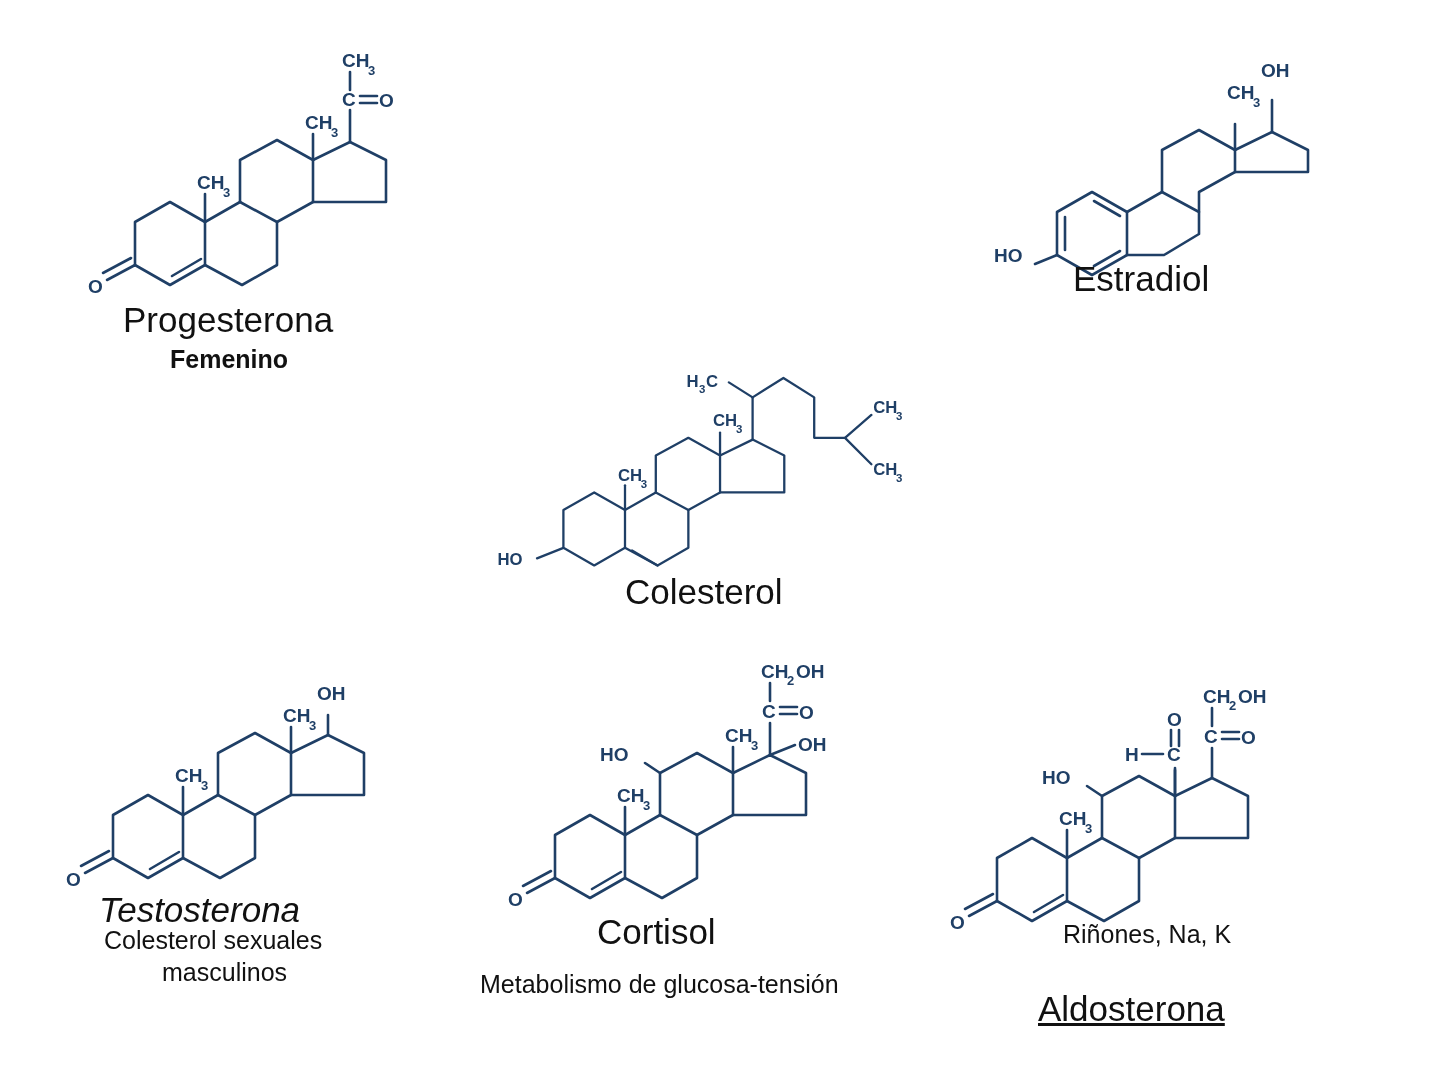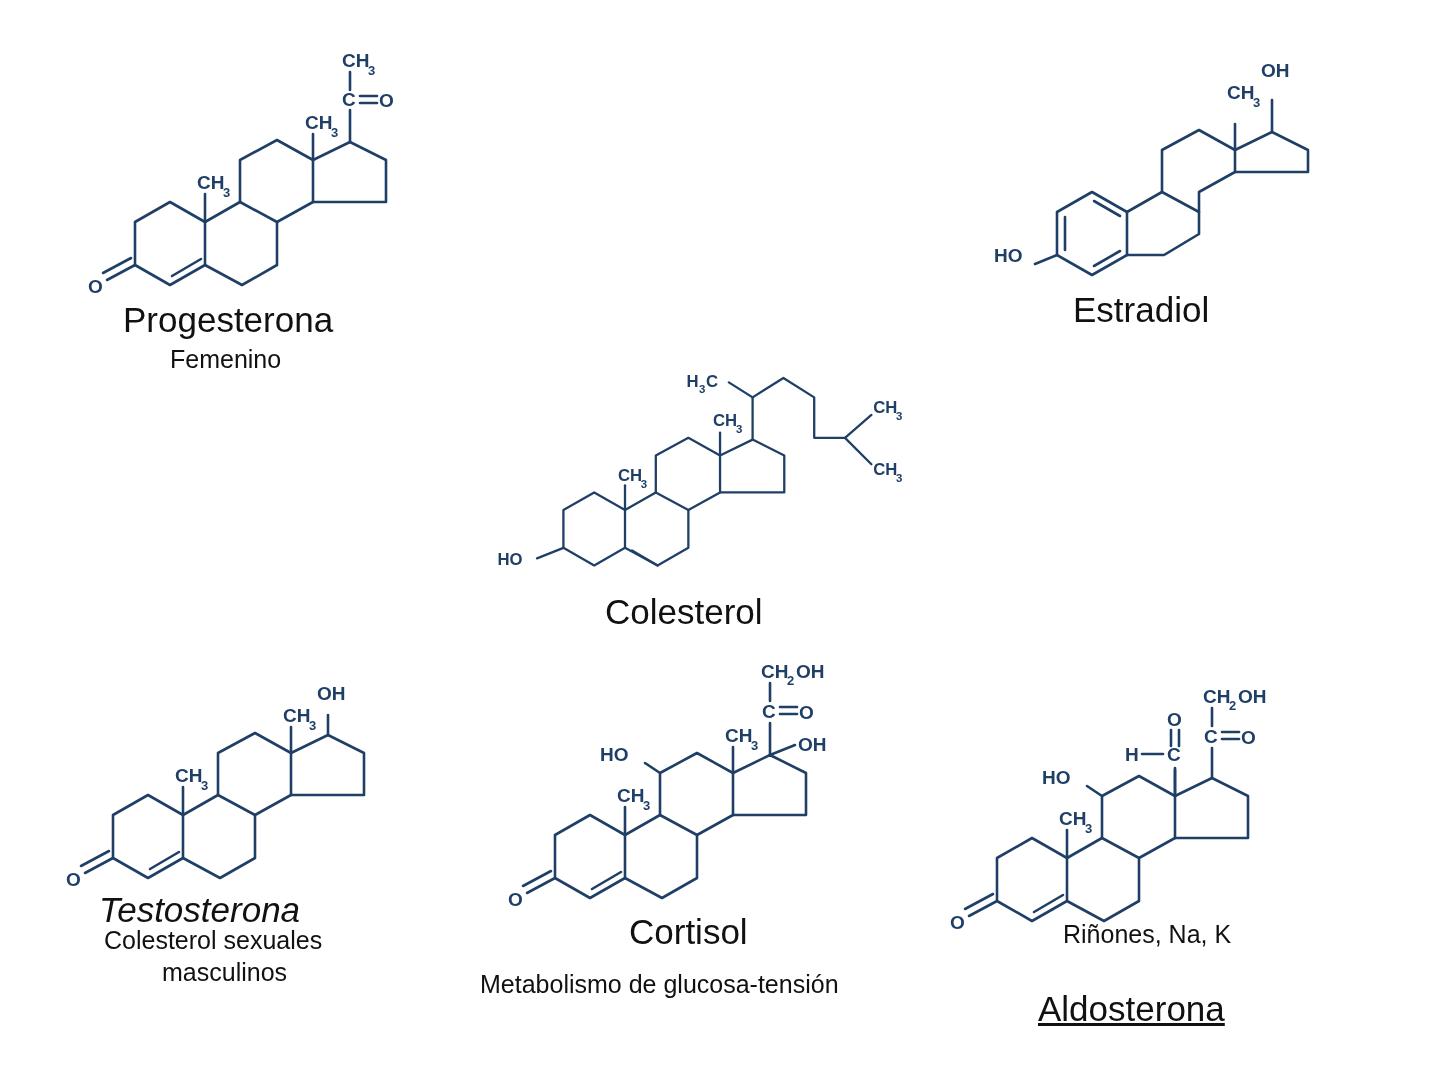--- a/index.html
+++ b/index.html
@@ -160,27 +160,27 @@
     <text class="atom" x="100" y="-132">O</text>
     <text class="atom" x="137" y="-115">C</text>
     <text class="atom" x="174" y="-114">O</text>
     <text class="atom" x="136" y="-155">CH</text>
     <text class="atom sub" x="162" y="-148">2</text>
     <text class="atom" x="171" y="-155">OH</text>
   </g>
 </svg>
 
 <div class="name" style="left:123px;top:300px;">Progesterona</div>
-<div class="desc" style="left:170px;top:345px;">Femenino</div>
+<div class="desc" style="left:170px;top:345px;font-weight:bold;">Femenino</div>
 
-<div class="name" style="left:1073px;top:290px;">Estradiol</div>
+<div class="name" style="left:1073px;top:259px;">Estradiol</div>
 
-<div class="name" style="left:605px;top:572px;margin-top:20px;">Colesterol</div>
+<div class="name" style="left:625px;top:572px;">Colesterol</div>
 
 <div class="name" style="left:99px;top:890px;font-style:italic;">Testosterona</div>
 <div class="desc" style="left:104px;top:926px;">Colesterol sexuales</div>
 <div class="desc" style="left:162px;top:958px;text-align:center;">masculinos</div>
 
-<div class="name" style="left:597px;top:912px;margin-left:32px;">Cortisol</div>
+<div class="name" style="left:597px;top:912px;">Cortisol</div>
 <div class="desc" style="left:480px;top:970px;text-align:right;">Metabolismo de glucosa-tensión</div>
 
 <div class="name" style="left:1038px;top:989px;text-decoration:underline;">Aldosterona</div>
 <div class="desc" style="left:1063px;top:920px;">Riñones, Na, K</div>
 
 </body></html>

